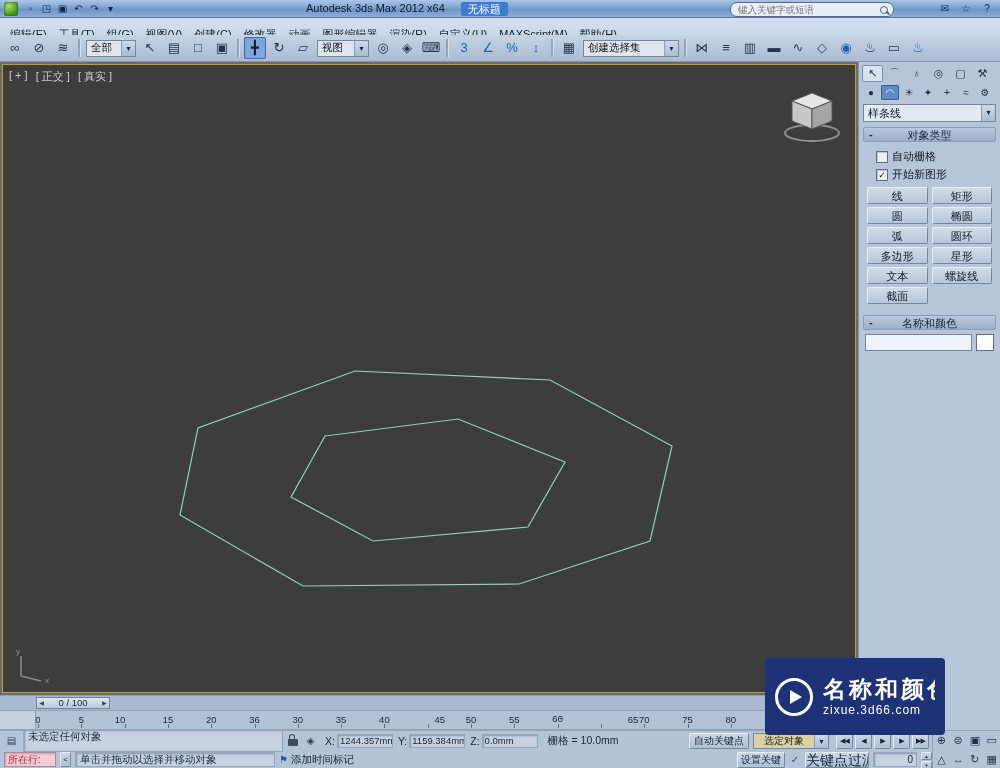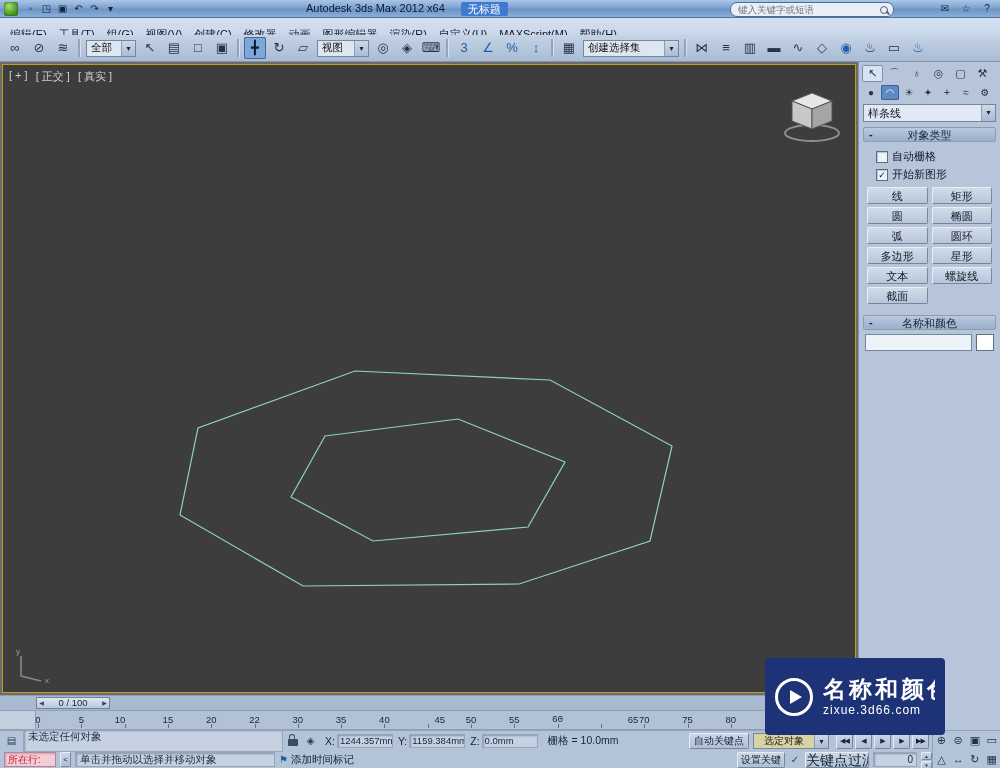--- a/index.html
+++ b/index.html
@@ -346,21 +346,21 @@
   <span class="tick-num" style="left: 38px;">0</span>
       <span class="tick-line" style="left: 38px;"></span>
       <span class="tick-num" style="left: 81.3px;">5</span>
       <span class="tick-line" style="left: 81.3px;"></span>
       <span class="tick-num" style="left: 120px;">10</span>
       <span class="tick-line" style="left: 124.6px;"></span>
       <span class="tick-num" style="left: 167.9px;">15</span>
       <span class="tick-line" style="left: 167.9px;"></span>
       <span class="tick-num" style="left: 211.2px;">20</span>
       <span class="tick-line" style="left: 211.2px;"></span>
-      <span class="tick-num" style="left: 254.5px;">22</span>
+      <span class="tick-num" style="left: 254.5px;">36</span>
       <span class="tick-line" style="left: 254.5px;"></span>
       <span class="tick-num" style="left: 297.8px;">30</span>
       <span class="tick-line" style="left: 297.8px;"></span>
       <span class="tick-num" style="left: 341.1px;">35</span>
       <span class="tick-line" style="left: 341.1px;"></span>
       <span class="tick-num" style="left: 384.4px;">40</span>
       <span class="tick-line" style="left: 384.4px;"></span>
       <span class="tick-num" style="left: 427.7px; margin-left: 12px;">45</span>
       <span class="tick-line" style="left: 427.7px;"></span>
       <span class="tick-num" style="left: 471px;">50</span>

